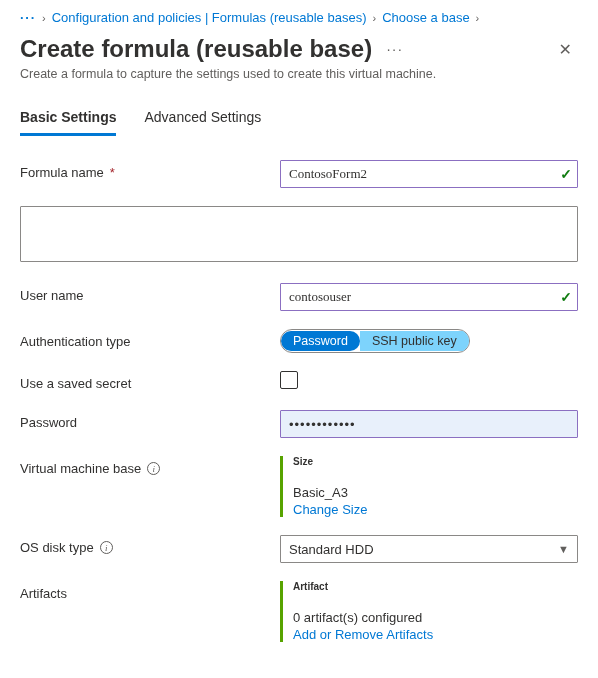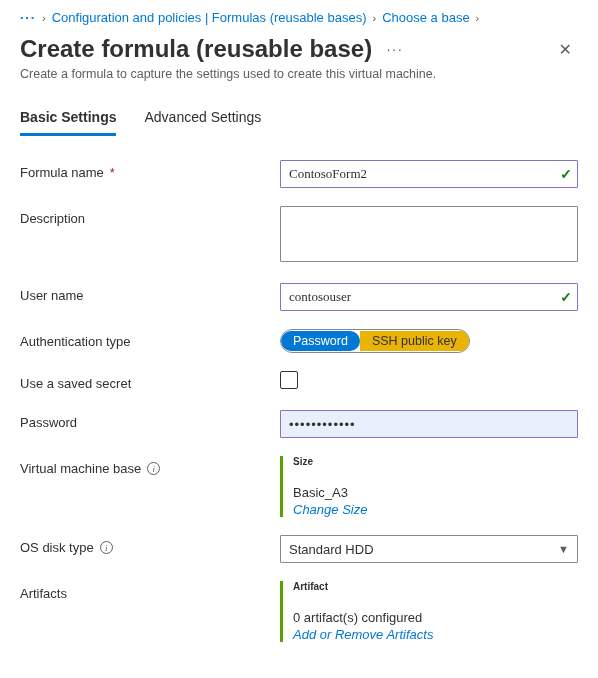--- a/index.html
+++ b/index.html
@@ -56,32 +56,32 @@
     .input-wrap { position: relative; }
     .check-icon {
       position: absolute; right: 6px; top: 50%; transform: translateY(-50%);
       color: #107c10; font-size: 14px; font-weight: bold; pointer-events: none;
     }
     textarea.text-input { height: 56px; padding-top: 5px; resize: none; }
     .pill-group {
       display: inline-flex; border: 1px solid #8a8886; border-radius: 999px;
       overflow: hidden; height: 24px; align-items: center;
     }
-    .pill { padding: 3px 12px; font-size: 12.5px; cursor: pointer; background: #eab308; color: #323130; }
+    .pill { padding: 3px 12px; font-size: 12.5px; cursor: pointer; background: #7dd3fc; color: #323130; }
     .pill.active { background: #0078d4; color: #fff; border-radius: 999px; }
     .checkbox {
       width: 18px; height: 18px; border: 1px solid #323130; background: #fff;
       cursor: pointer; border-radius: 2px; display: inline-block;
     }
     .info-block {
       border-left: 3px solid #57a300; padding-left: 10px;
     }
     .info-block .bold { font-weight: 700; font-size: 10px; }
     .info-block .val { font-size: 13px; color: #323130; margin-top: 18px; }
-    .info-block .link { font-size: 13px; color: #0078d4; cursor: pointer; margin-top: 2px; display: inline-block; font-style: italic; }
+    .info-block .link { font-size: 13px; color: #0078d4; cursor: pointer; margin-top: 2px; display: inline-block; }
     .select {
       width: 100%; height: 28px; border: 1px solid #8a8886; padding: 0 8px;
       font-size: 13px; background: #fff; display: flex; align-items: center;
       justify-content: space-between; cursor: pointer; border-radius: 1px;
     }
     .select .chev-down { font-size: 11px; color: #605e5c; }
     .primary-btn {
       background: #0078d4; color: #fff; border: none; font-size: 13px;
       padding: 7px 18px; cursor: pointer; font-family: inherit;
       margin-top: 18px;
@@ -120,21 +120,20 @@
     <span>Formula name</span>
       <span class="req">*</span>
   </div>
   <div class="form-control input-wrap">
     <input class="text-input valid" value="ContosoForm2" style="">
     <span class="check-icon">✓</span>
   </div>
 </div>
 
 <div class="form-row">
-  <div class="form-label">Description</div>
   <div class="form-control">
     <textarea class="text-input" style=""></textarea>
   </div>
 </div>
 
 <div class="form-row">
   <div class="form-label">User name</div>
   <div class="form-control input-wrap">
     <input class="text-input valid" value="contosouser" style="">
     <span class="check-icon">✓</span>

